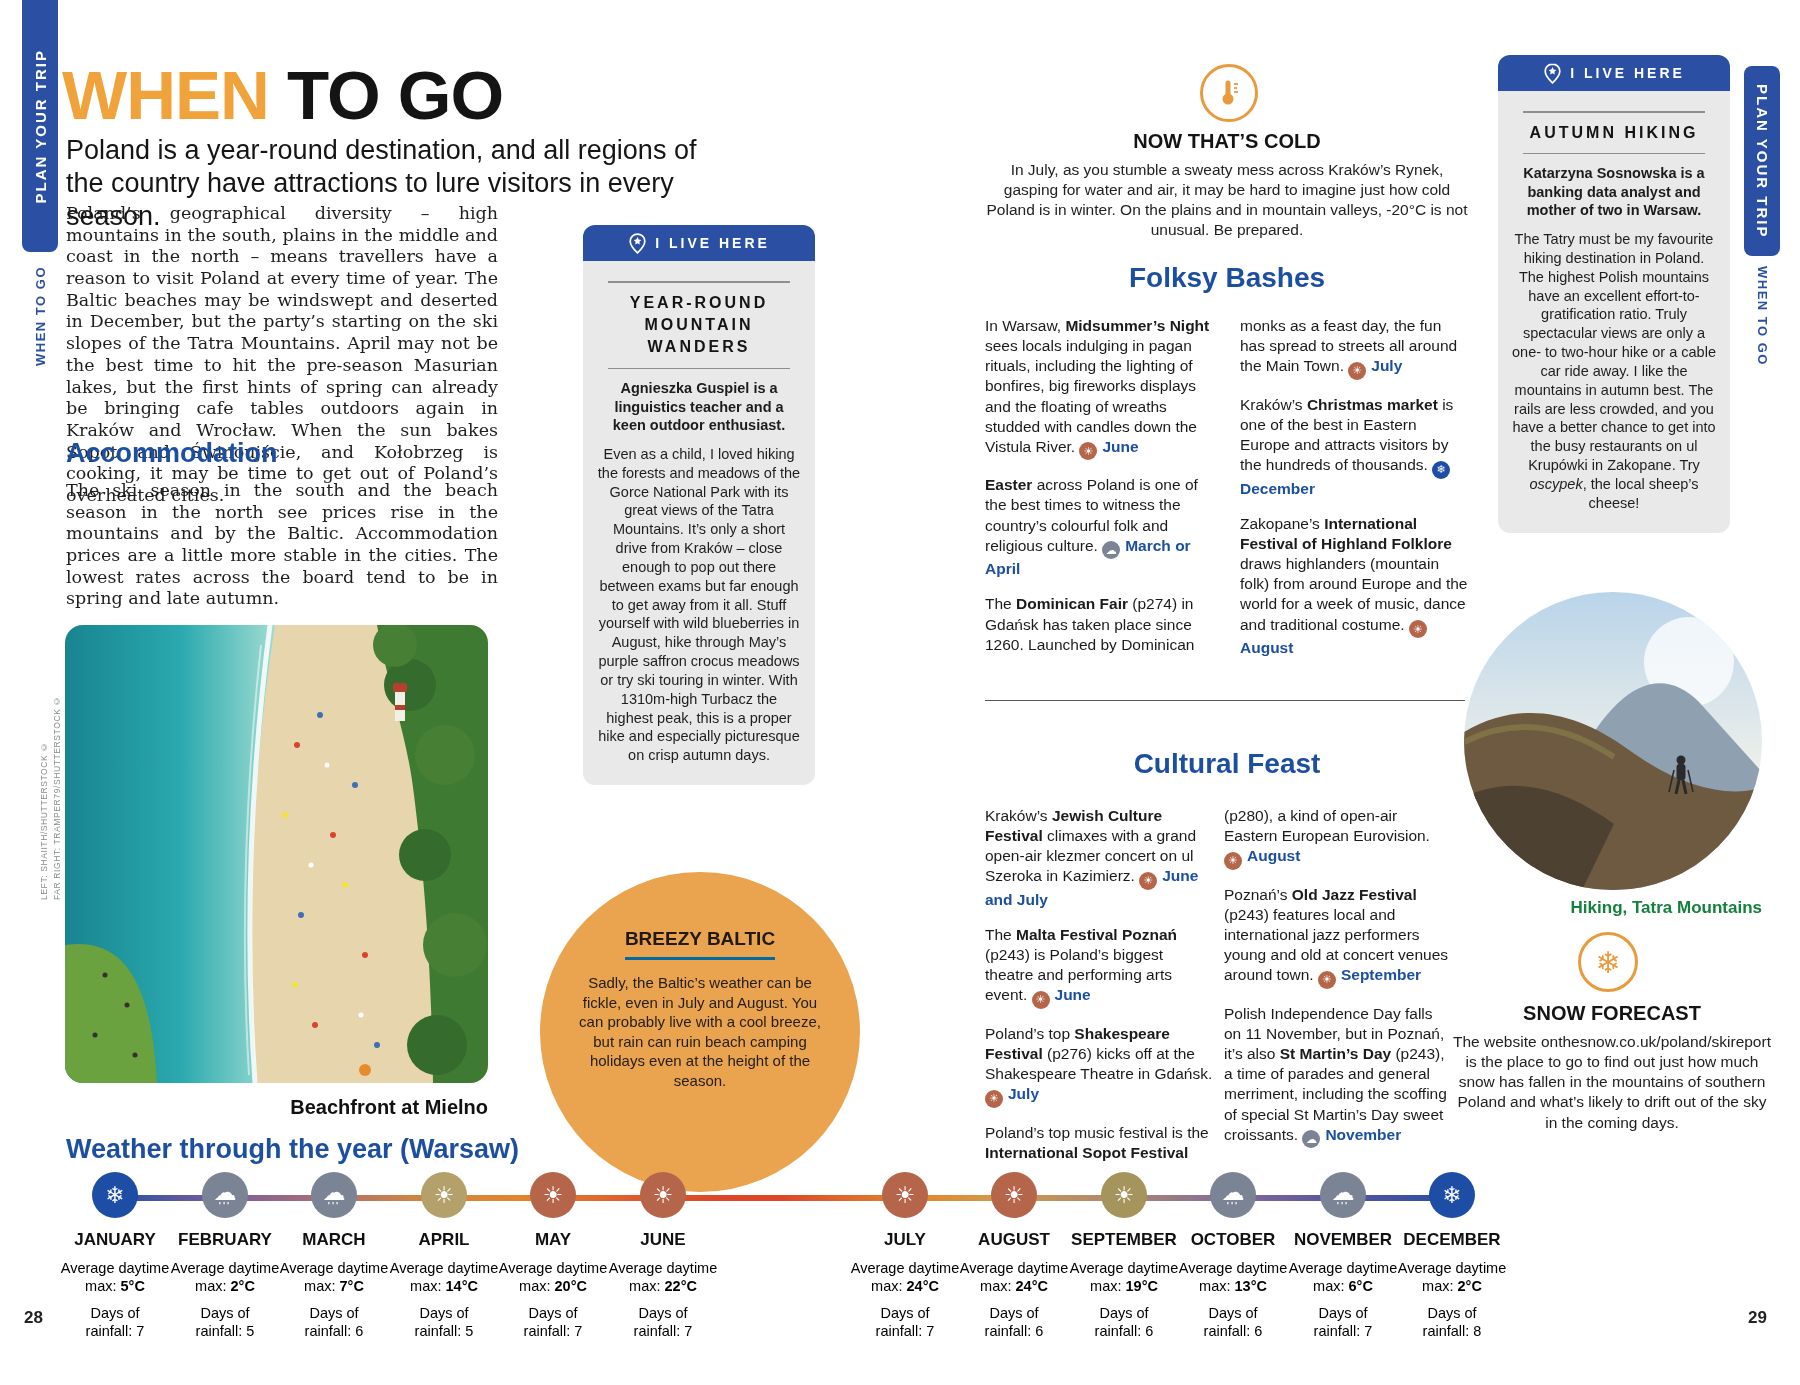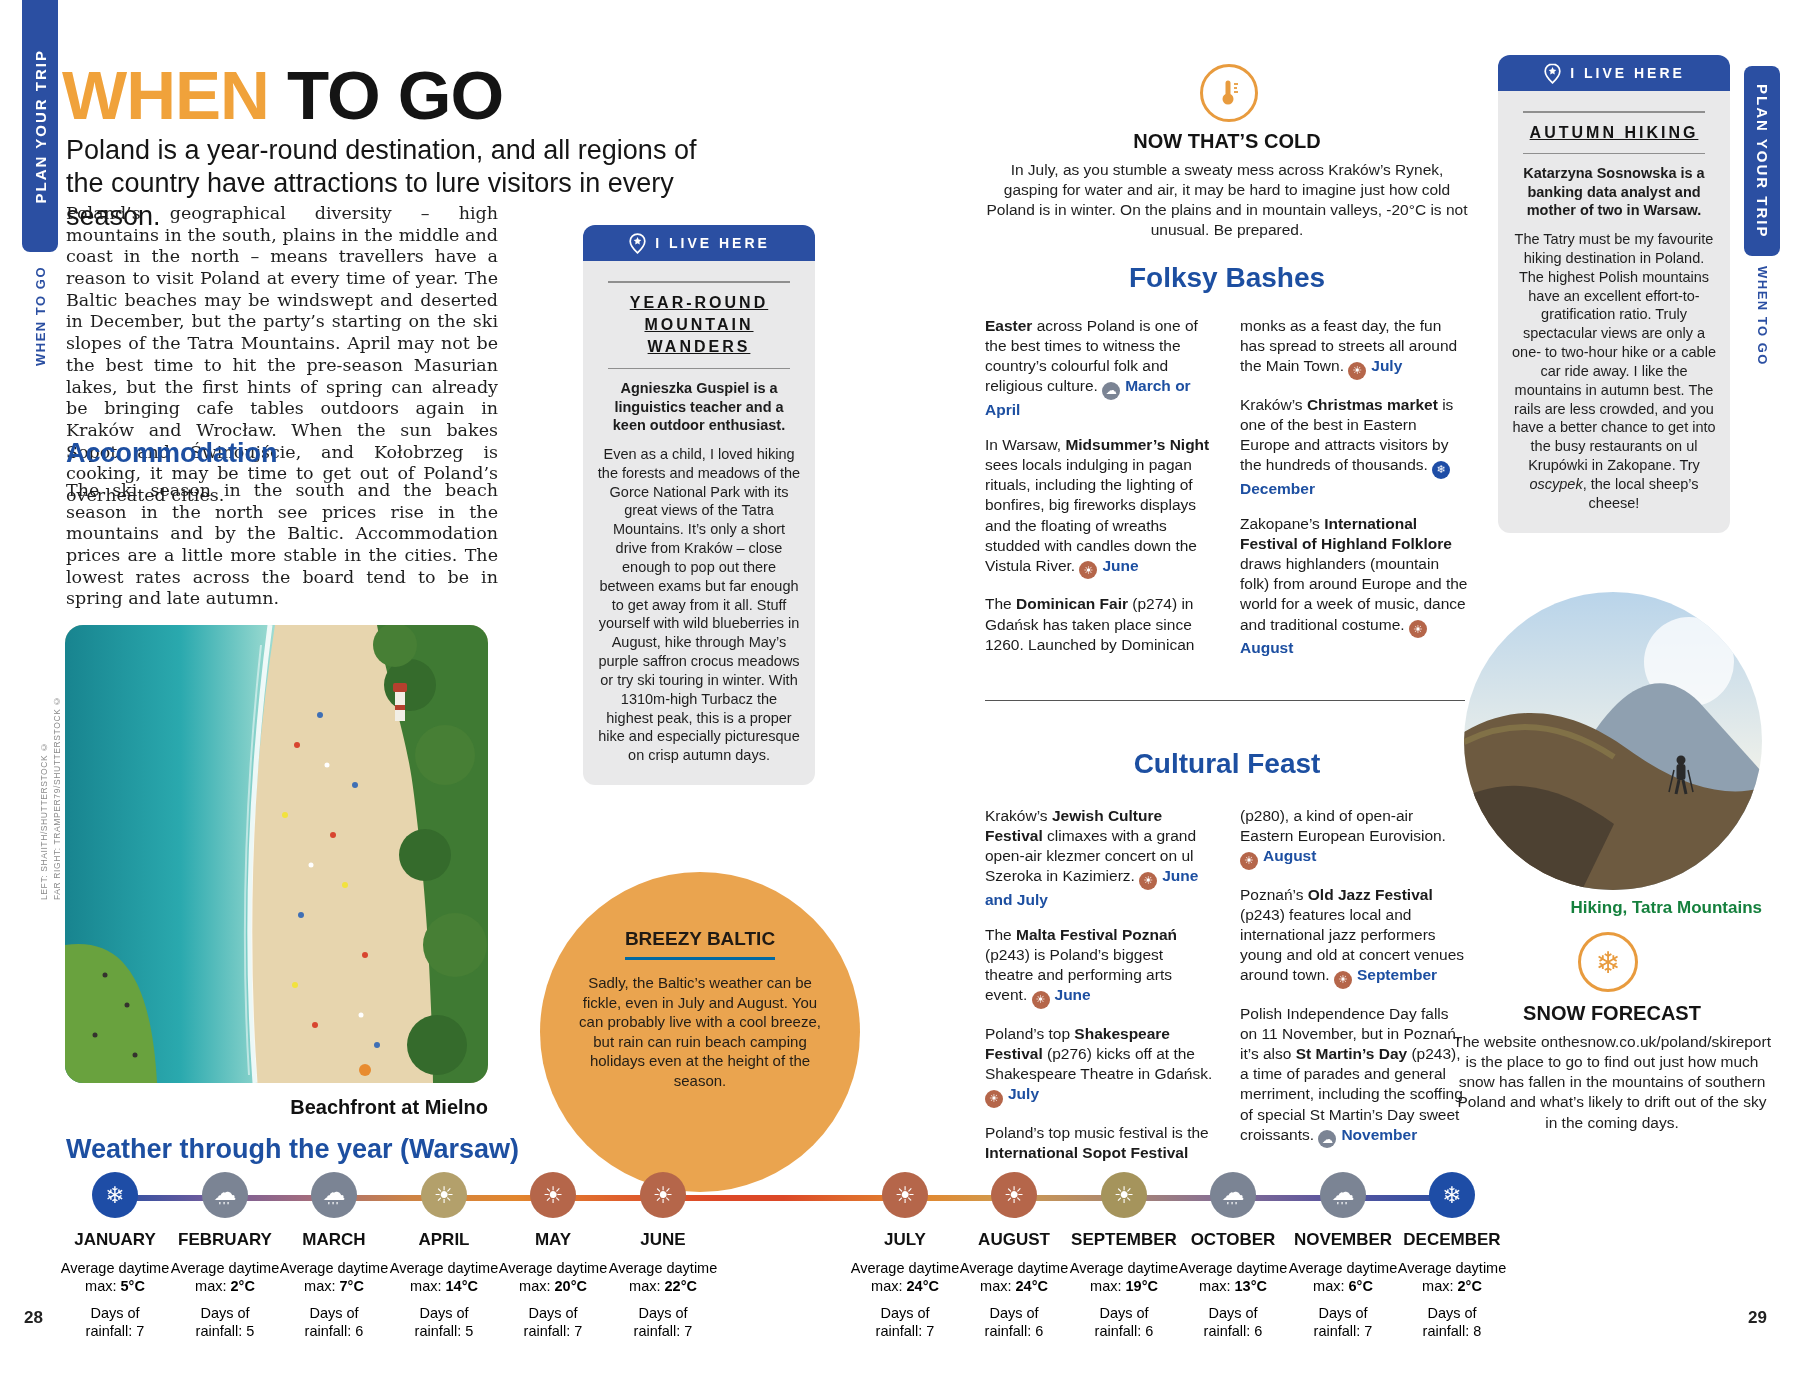--- a/index.html
+++ b/index.html
@@ -35,40 +35,40 @@
   .weather-head{left:66px;top:1134px;font-size:27px;font-weight:bold;color:#1d4fa1;}
 
   
   .live-box{width:232px;}
   .live1{left:583px;top:225px;}
   .live2{left:1498px;top:55px;}
   .live-head{height:36px;background:#2b4fa2;border-radius:12px 12px 0 0;display:flex;align-items:center;justify-content:center;gap:8px;
              color:#fff;font-weight:bold;letter-spacing:3px;font-size:14px;}
   .live-body{background:#e9e9ea;border-radius:0 0 12px 12px;padding:14px 13px 20px;text-align:center;}
   .rule{height:1.5px;background:#8f8f8f;margin:6px 12px;}
-  .live-title{font-size:16px;font-weight:bold;letter-spacing:3px;line-height:1.4;margin:9px 0;color:#141414;text-decoration:underline;}
+  .live-title{font-size:16px;font-weight:bold;letter-spacing:3px;line-height:1.4;margin:9px 0;color:#141414;}
   .live-intro{font-weight:bold;font-size:14.5px;line-height:1.28;margin:10px 2px;}
   .live-text{font-size:14.5px;line-height:1.3;color:#1e1e1e;}
 
   
   .breezy{left:540px;top:872px;width:320px;height:320px;border-radius:50%;background:#eaa44f;
           display:flex;flex-direction:column;align-items:center;padding-top:56px;box-sizing:border-box;text-align:center;}
   .breezy-title{font-size:19px;font-weight:bold;color:#201a14;border-bottom:3px solid #0369a1;padding-bottom:7px;margin-bottom:13px;}
   .breezy-body{width:256px;font-size:15px;line-height:1.3;color:#221d16;}
 
   
   .ring-icon{border:3px solid #e89b3e;border-radius:50%;display:flex;align-items:center;justify-content:center;background:#fff;}
   .thermo{left:1200px;top:64px;width:52px;height:52px;}
   .cold-title{left:985px;top:130px;width:484px;text-align:center;font-size:20px;font-weight:bold;color:#141414;}
   .cold-body{left:985px;top:160px;width:484px;text-align:center;font-size:15.5px;line-height:1.3;color:#222;}
   .sec-head{text-align:center;font-size:28px;font-weight:bold;color:#1d4fa1;}
   .folksy-head{left:985px;top:262px;width:484px;}
   .cultural-head{left:985px;top:748px;width:484px;}
   .cols{left:985px;top:316px;width:484px;display:flex;gap:26px;}
-  .cols2{left:985px;top:806px;width:484px;display:flex;gap:26px;}
+  .cols2{left:985px;top:806px;width:484px;display:flex;gap:10px;}
   .col{width:229px;}
   .item{font-size:15.5px;line-height:1.3;margin:0 0 15px 0;color:#1b1b1b;}
   .mt{color:#1d4fa1;font-weight:bold;}
   .mid-rule{left:985px;top:700px;width:480px;height:1px;background:#555;}
 
   
   .wicon{display:inline-flex;align-items:center;justify-content:center;width:18px;height:18px;border-radius:50%;
          vertical-align:-3px;margin-right:5px;color:#fff;font-size:11px;line-height:1;}
   .wicon-sun{background:#b5664a;}
   .wicon-rain{background:#7b8494;}
@@ -218,22 +218,22 @@
       <line x1="20" y1="10" x2="23" y2="10" stroke="#e89b3e" stroke-width="1.8"></line>
       <line x1="20" y1="14" x2="24" y2="14" stroke="#e89b3e" stroke-width="1.8"></line>
     </svg>
   </div>
   <div class="abs cold-title">NOW THAT’S COLD</div>
   <div class="abs cold-body">In July, as you stumble a sweaty mess across Kraków’s Rynek, gasping for water and air, it may be hard to imagine just how cold Poland is in winter. On the plains and in mountain valleys, -20°C is not unusual. Be prepared.</div>
 
   <div class="abs sec-head folksy-head">Folksy Bashes</div>
   <div class="abs cols">
     <div class="col">
+      <p class="item">In Warsaw, <b>Midsummer’s Night</b> sees locals indulging in pagan rituals, including the lighting of bonfires, big fireworks displays and the floating of wreaths studded with candles down the Vistula River. <span class="wicon wicon-sun">☀</span><b class="mt">June</b></p>
       <p class="item"><b>Easter</b> across Poland is one of the best times to witness the country’s colourful folk and religious culture. <span class="wicon wicon-rain">☁</span><b class="mt">March or April</b></p>
-      <p class="item">In Warsaw, <b>Midsummer’s Night</b> sees locals indulging in pagan rituals, including the lighting of bonfires, big fireworks displays and the floating of wreaths studded with candles down the Vistula River. <span class="wicon wicon-sun">☀</span><b class="mt">June</b></p>
       <p class="item">The <b>Dominican Fair</b> (p274) in Gdańsk has taken place since 1260. Launched by Dominican</p>
     </div>
     <div class="col">
       <p class="item">monks as a feast day, the fun has spread to streets all around the Main Town. <span class="wicon wicon-sun">☀</span><b class="mt">July</b></p>
       <p class="item">Kraków’s <b>Christmas market</b> is one of the best in Eastern Europe and attracts visitors by the hundreds of thousands. <span class="wicon wicon-snow">❄</span><b class="mt">December</b></p>
       <p class="item">Zakopane’s <b>International Festival of Highland Folklore</b> draws highlanders (mountain folk) from around Europe and the world for a week of music, dance and traditional costume. <span class="wicon wicon-sun">☀</span><b class="mt">August</b></p>
     </div>
   </div>
 
   <div class="abs mid-rule"></div>

